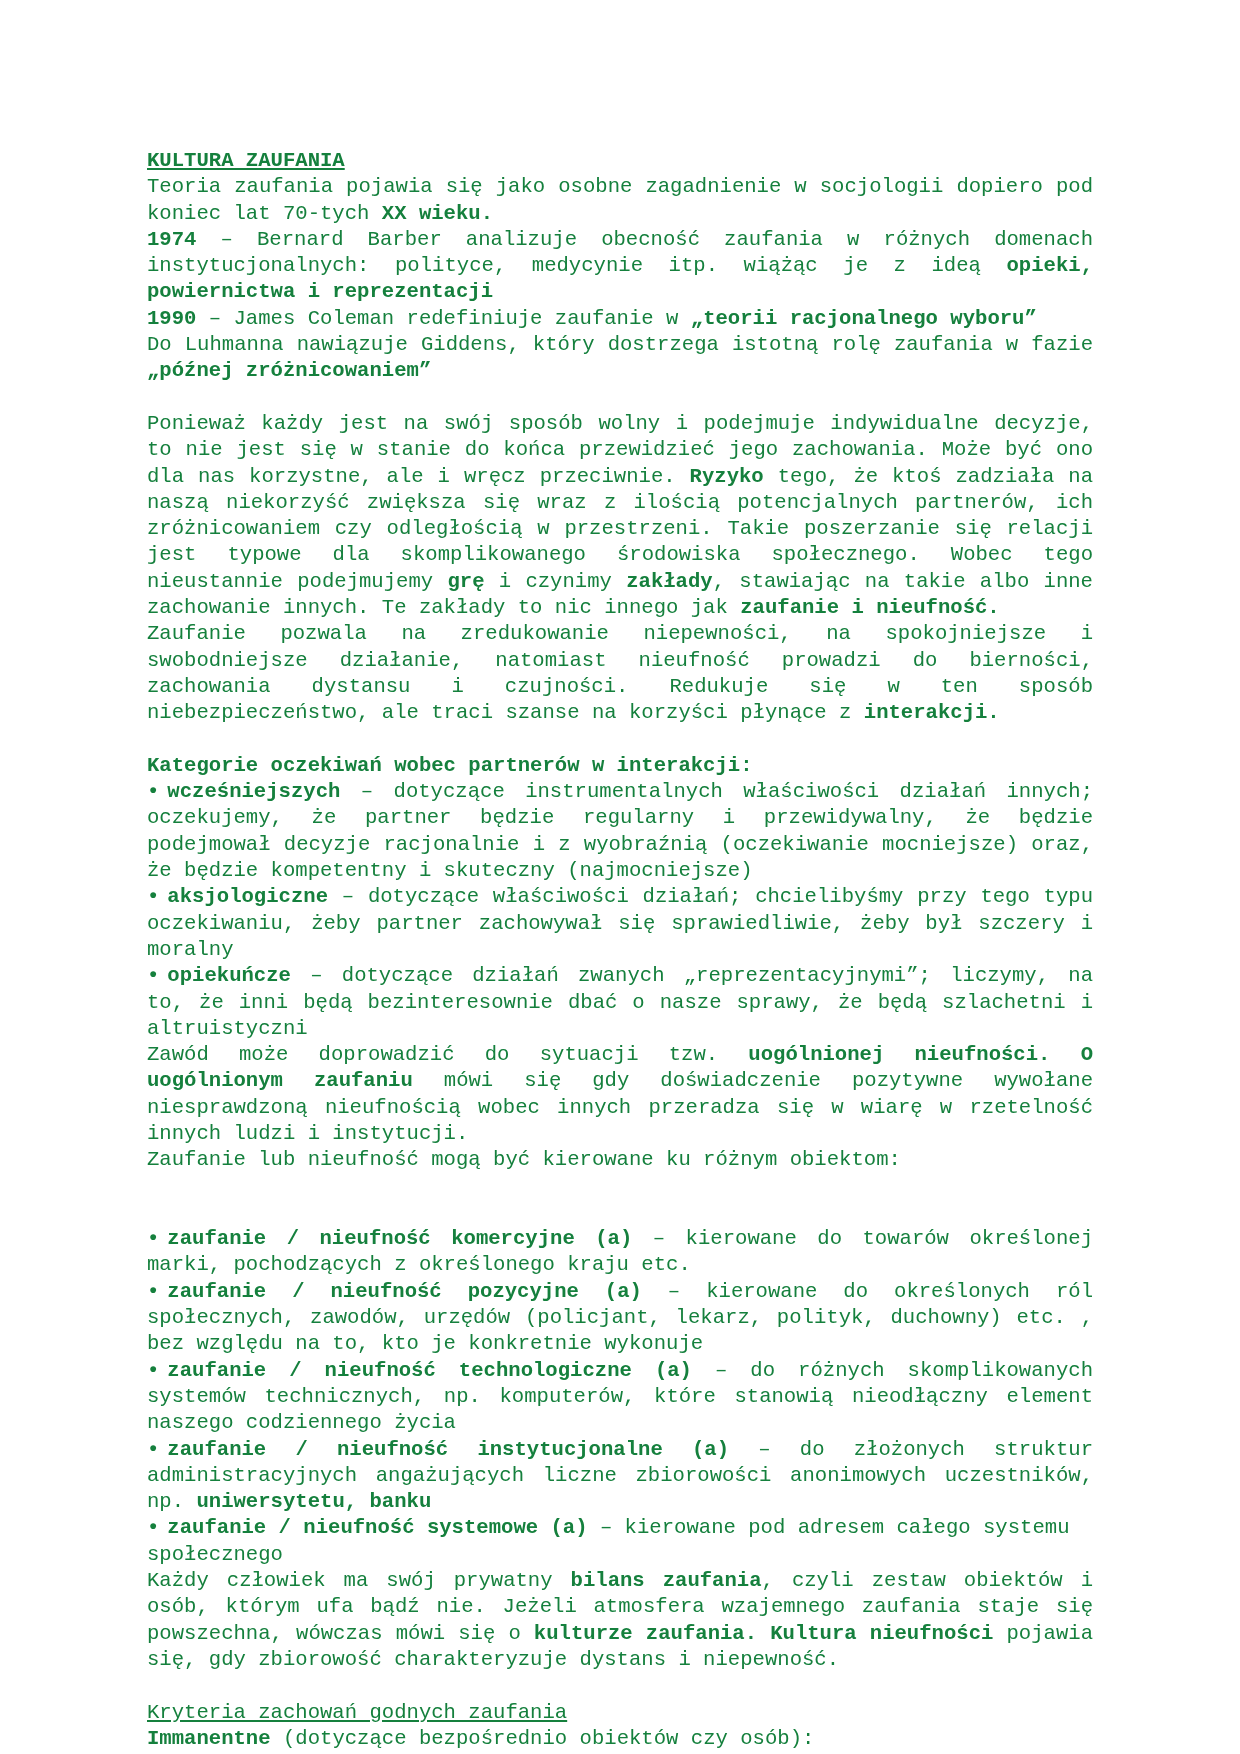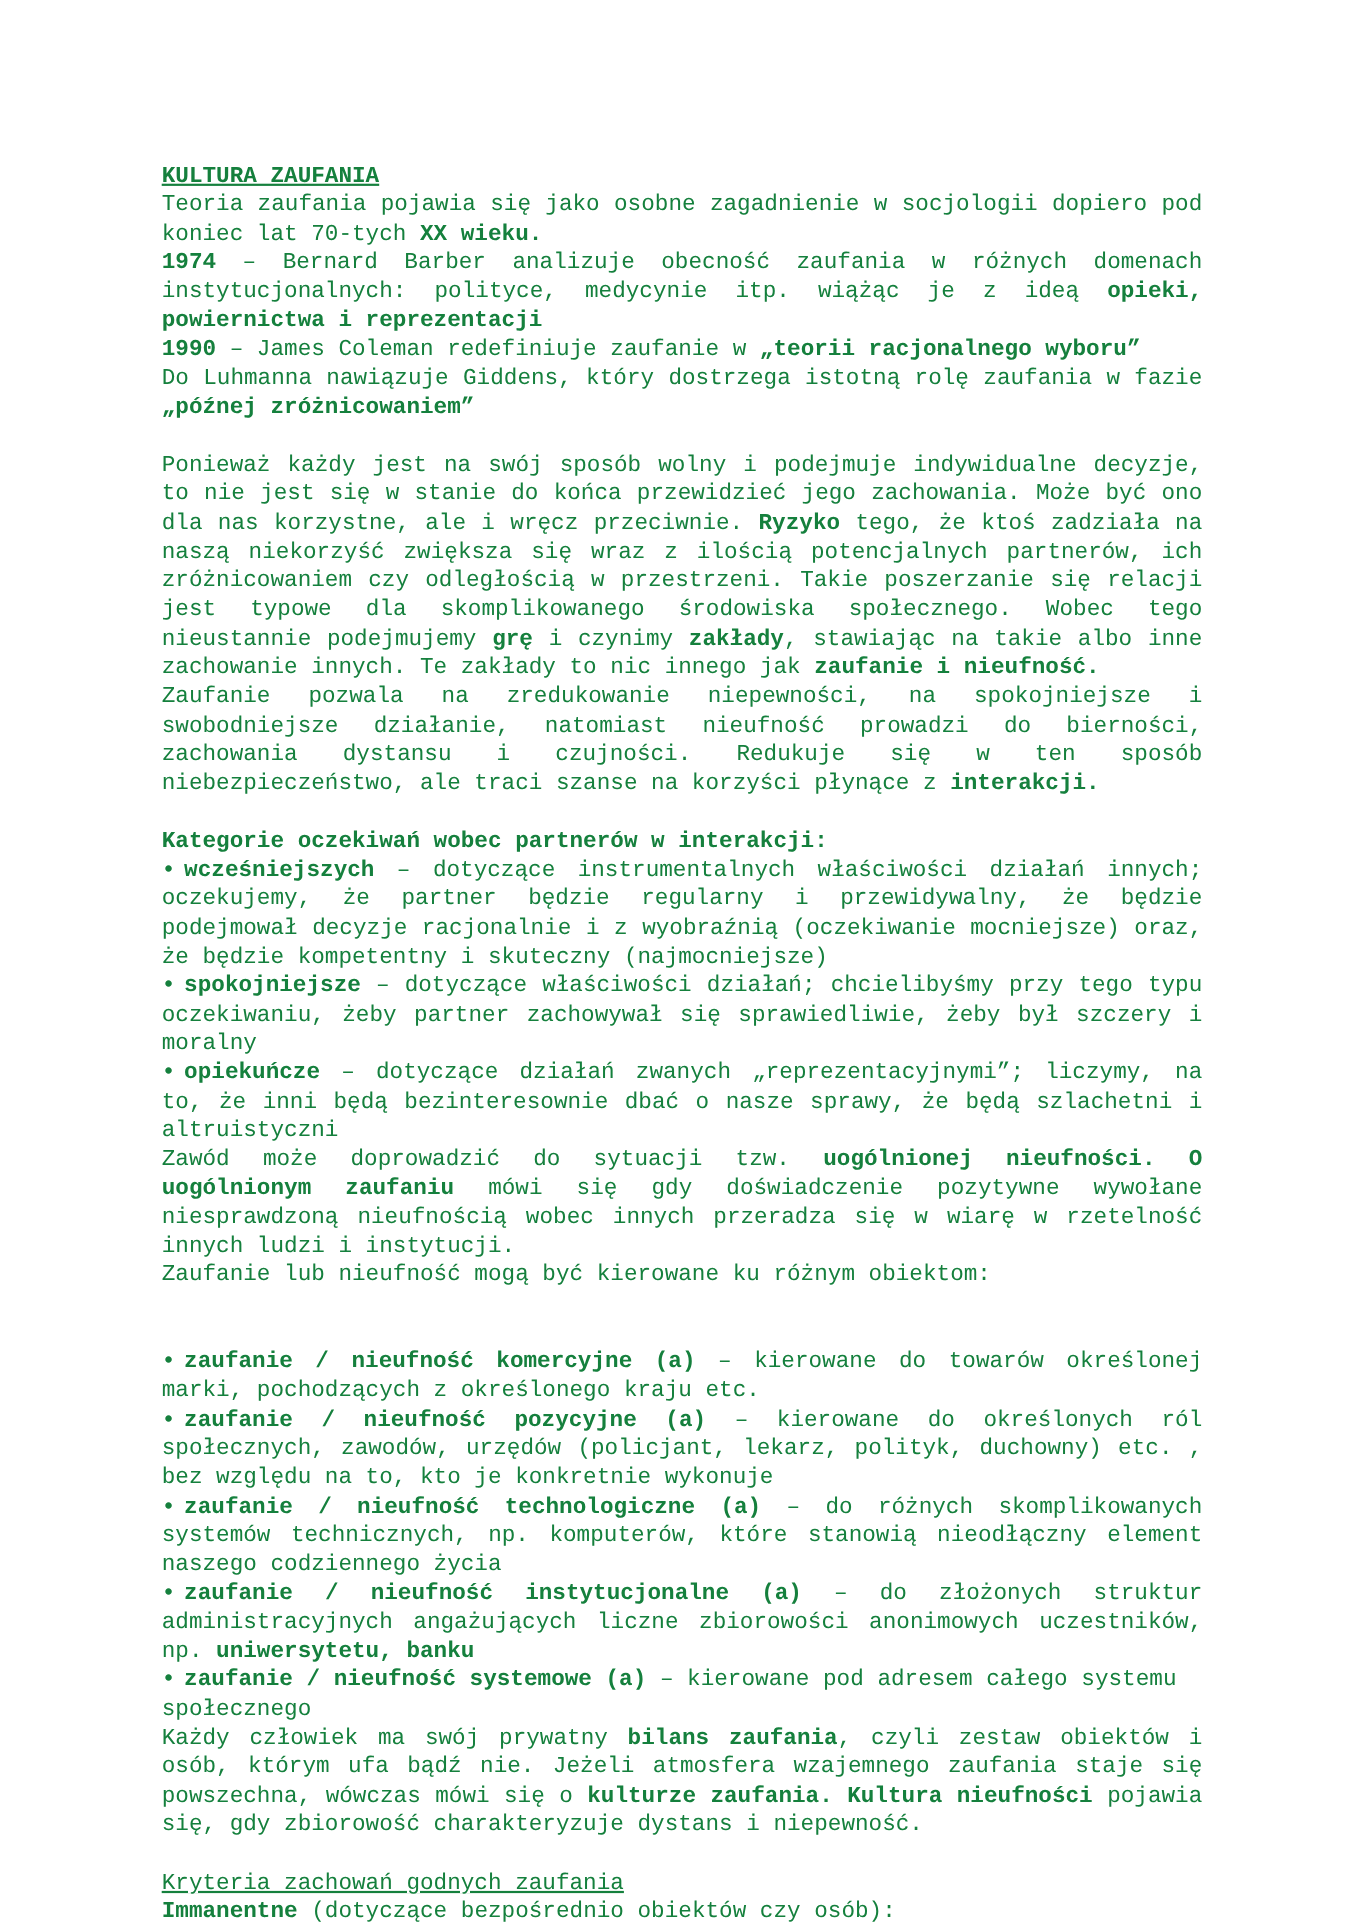--- a/index.html
+++ b/index.html
@@ -44,21 +44,21 @@
   <p class="j"><span>Ponieważ każdy jest na swój sposób wolny i podejmuje indywidualne decyzje, to nie jest się w stanie do końca przewidzieć jego zachowania. Może być ono dla nas korzystne, ale i wręcz przeciwnie. </span><b>Ryzyko</b><span> tego, że ktoś zadziała na naszą niekorzyść zwiększa się wraz z ilością potencjalnych partnerów, ich zróżnicowaniem czy odległością w przestrzeni. Takie poszerzanie się relacji jest typowe dla skomplikowanego środowiska społecznego. Wobec tego nieustannie podejmujemy </span><b>grę</b><span> i czynimy </span><b>zakłady</b><span>, stawiając na takie albo inne zachowanie innych. Te zakłady to nic innego jak </span><b>zaufanie i nieufność.</b></p>
 
   <p class="j"><span>Zaufanie pozwala na zredukowanie niepewności, na spokojniejsze i swobodniejsze działanie, natomiast nieufność prowadzi do bierności, zachowania dystansu i czujności. Redukuje się w ten sposób niebezpieczeństwo, ale traci szanse na korzyści płynące z </span><b>interakcji.</b></p>
 
   <div class="blank"></div>
 
   <p><b>Kategorie oczekiwań wobec partnerów w interakcji:</b></p>
 
   <p class="j"><span class="bullet"></span><b>wcześniejszych</b><span> – dotyczące instrumentalnych właściwości działań innych; oczekujemy, że partner będzie regularny i przewidywalny, że będzie podejmował decyzje racjonalnie i z wyobraźnią (oczekiwanie mocniejsze) oraz, że będzie kompetentny i skuteczny (najmocniejsze)</span></p>
 
-  <p class="j"><span class="bullet"></span><b>spokojniejsze</b><span> – dotyczące właściwości działań; chcielibyśmy przy tego typu oczekiwaniu, żeby partner zachowywał się sprawiedliwie, żeby był szczery i moralny</span></p>
+  <p class="j"><span class="bullet"></span><b>aksjologiczne</b><span> – dotyczące właściwości działań; chcielibyśmy przy tego typu oczekiwaniu, żeby partner zachowywał się sprawiedliwie, żeby był szczery i moralny</span></p>
 
   <p class="j"><span class="bullet"></span><b>opiekuńcze</b><span> – dotyczące działań zwanych „reprezentacyjnymi”; liczymy, na to, że inni będą bezinteresownie dbać o nasze sprawy, że będą szlachetni i altruistyczni</span></p>
 
 
   <p class="j"><span> Zawód może doprowadzić do sytuacji tzw. </span><b>uogólnionej nieufności. O uogólnionym zaufaniu</b><span> mówi się gdy doświadczenie pozytywne wywołane niesprawdzoną nieufnością wobec innych przeradza się w wiarę w rzetelność innych ludzi i instytucji.</span></p>
 
   <p>Zaufanie lub nieufność mogą być kierowane ku różnym obiektom:</p>
 
   <div class="blank"></div>
 

